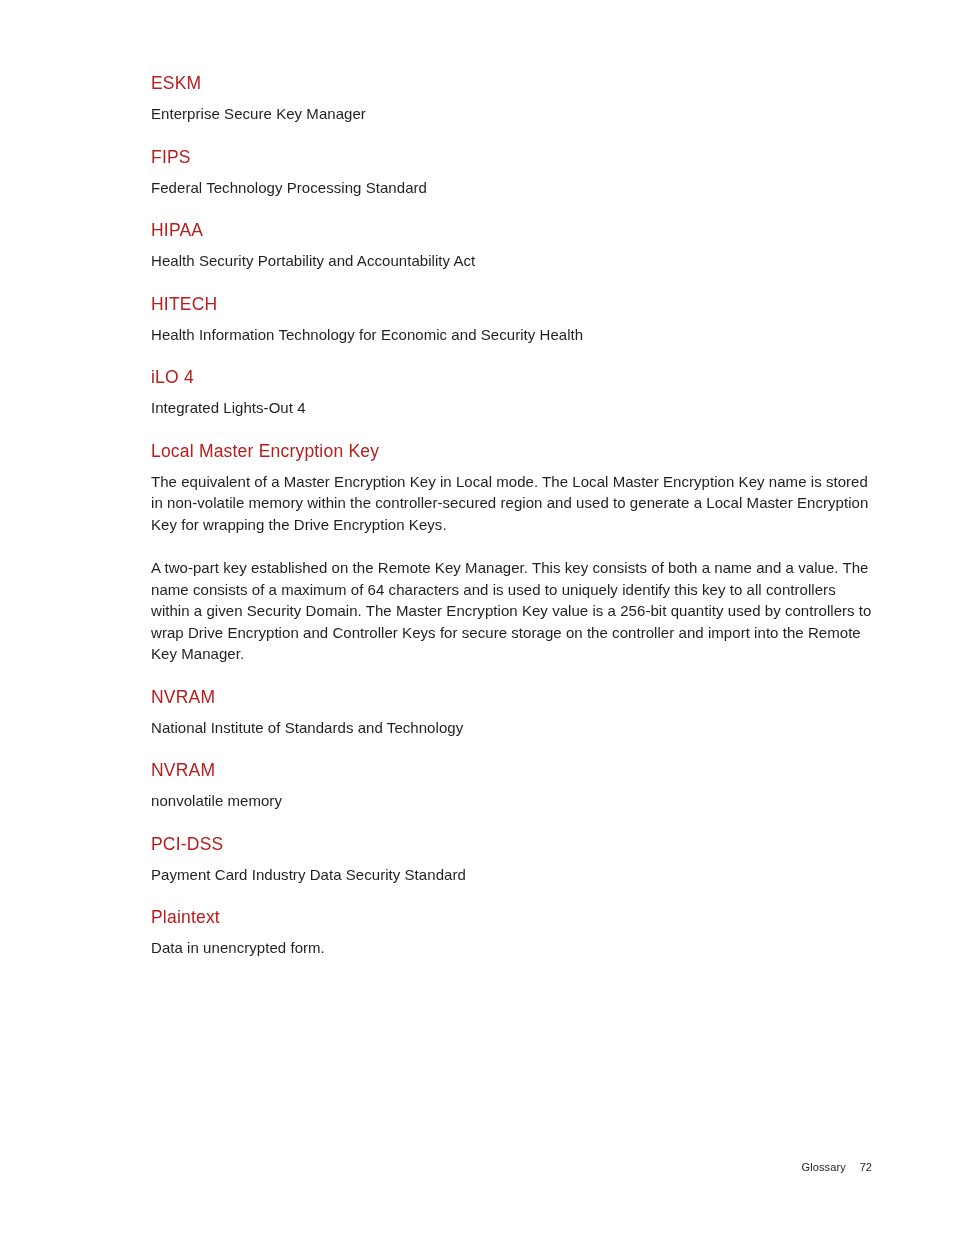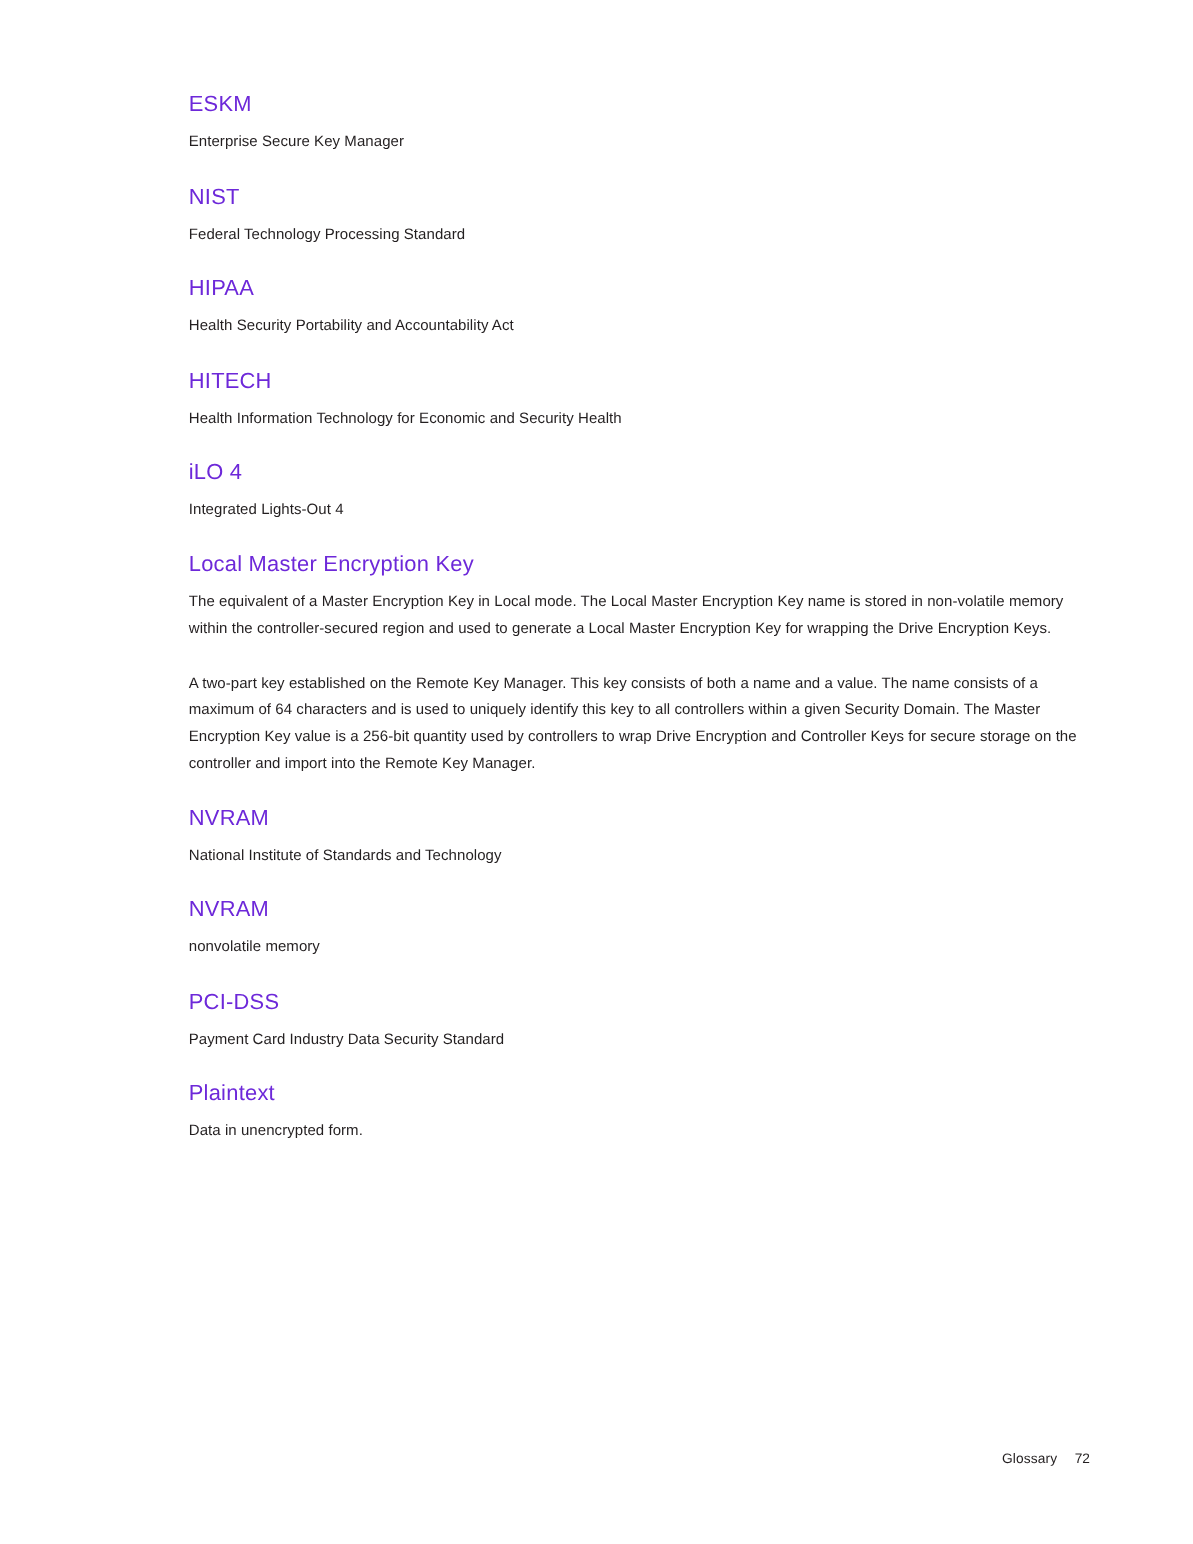--- a/index.html
+++ b/index.html
@@ -34,32 +34,32 @@
   }
 
   .entry {
     margin: 0 0 22px 0;
   }
   .entry.last {
     margin-bottom: 0;
   }
 
   .term {
-    color: #6d28d9;
+    color: #b91c1c;
     font-size: 17.5px;
     line-height: 20px;
     font-weight: 400;
     letter-spacing: 0.2px;
     margin: 0 0 10px 0;
     white-space: pre;
   }
 
   .definition {
     color: #231f20;
-    font-size: 12px;
+    font-size: 15px;
     line-height: 21.5px;
     font-weight: 400;
     letter-spacing: 0.05px;
     margin: 0;
     text-align: left;
     width: 721px;
   }
 
   .footer {
     position: absolute;
@@ -84,21 +84,21 @@
 <div class="page">
 
   <div class="content">
 
     <div class="entry">
       <div class="term">ESKM</div>
       <p class="definition">Enterprise Secure Key Manager</p>
     </div>
 
     <div class="entry">
-      <div class="term">NIST</div>
+      <div class="term">FIPS</div>
       <p class="definition">Federal Technology Processing Standard</p>
     </div>
 
     <div class="entry">
       <div class="term">HIPAA</div>
       <p class="definition">Health Security Portability and Accountability Act</p>
     </div>
 
     <div class="entry">
       <div class="term">HITECH</div>

